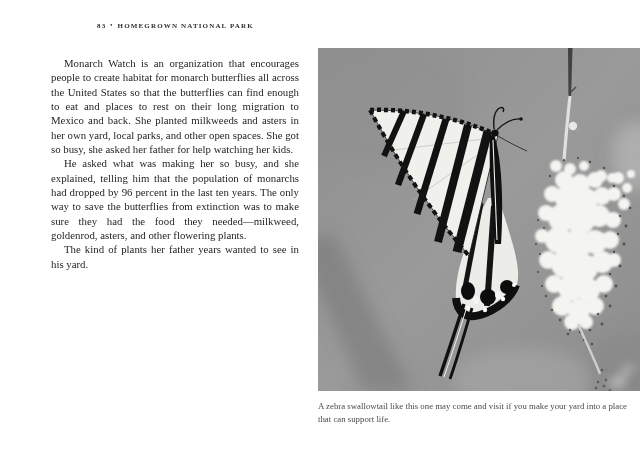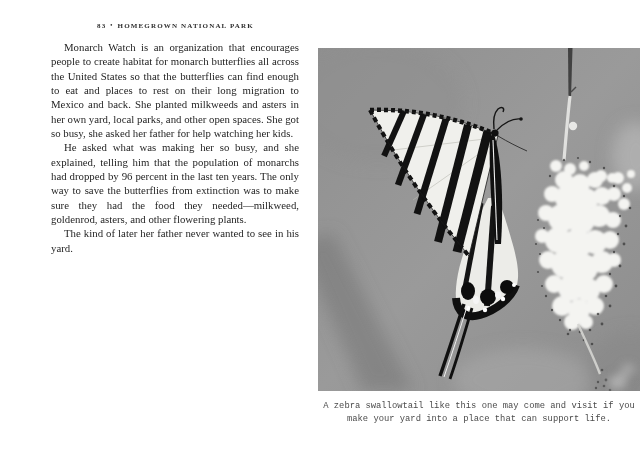--- a/index.html
+++ b/index.html
@@ -7,49 +7,49 @@
     position:relative;width:640px;height:465px;background:#ffffff;
     overflow:hidden;font-family:"Liberation Serif",serif;
   }
   .running-head{
     position:absolute;left:97px;top:22px;
     font-family:"Liberation Serif",serif;font-size:7px;font-weight:700;
     letter-spacing:1.15px;color:#2e2e2e;white-space:nowrap;
   }
   .running-head .sep{margin:0 4px;font-size:6px;position:relative;top:-1px;}
   .text-col{
-    position:absolute;left:51px;top:40px;width:248px;
+    position:absolute;left:51px;top:56px;width:248px;
     font-size:10.8px;line-height:14.35px;color:#1f1f1f;
     text-align:justify;
   }
   .text-col p{margin:0;text-indent:13px;}
   .photo-frame{
     position:absolute;left:318px;top:48px;width:322px;height:343px;
     overflow:hidden;
   }
   .photo-frame svg{display:block;width:100%;height:100%;}
   .caption{
     position:absolute;left:318px;top:400px;width:322px;
-    text-align:center;font-family:Liberation Mono, monospace;
+    text-align:left;font-family:Liberation Serif, serif;
     font-size:8.8px;line-height:13px;color:#4a4a4a;
   }
 </style>
 </head>
 <body>
 
 <div class="page">
 
   <div class="running-head">
     <span>83</span><span class="sep">•</span><span>HOMEGROWN NATIONAL PARK</span>
   </div>
 
   <div class="text-col">
     <p>Monarch Watch is an organization that encourages people to create habitat for monarch butterflies all across the United States so that the butterflies can find enough to eat and places to rest on their long migration to Mexico and back. She planted milkweeds and asters in her own yard, local parks, and other open spaces. She got so busy, she asked her father for help watching her kids.</p>
     <p>He asked what was making her so busy, and she explained, telling him that the population of monarchs had dropped by 96 percent in the last ten years. The only way to save the butterflies from extinction was to make sure they had the food they needed—milkweed, goldenrod, asters, and other flowering plants.</p>
-    <p>The kind of later her father never wanted to see in his yard.</p>
+    <p>The kind of plants her father years wanted to see in his yard.</p>
   </div>
 
   <div class="photo-frame">
     <svg viewBox="0 0 322 343" preserveAspectRatio="none">
       <defs>
         <filter id="b8" x="-50%" y="-50%" width="200%" height="200%">
             <feGaussianBlur stdDeviation="8"></feGaussianBlur>
           </filter>
         <filter id="b4" x="-50%" y="-50%" width="200%" height="200%">
             <feGaussianBlur stdDeviation="4"></feGaussianBlur>

